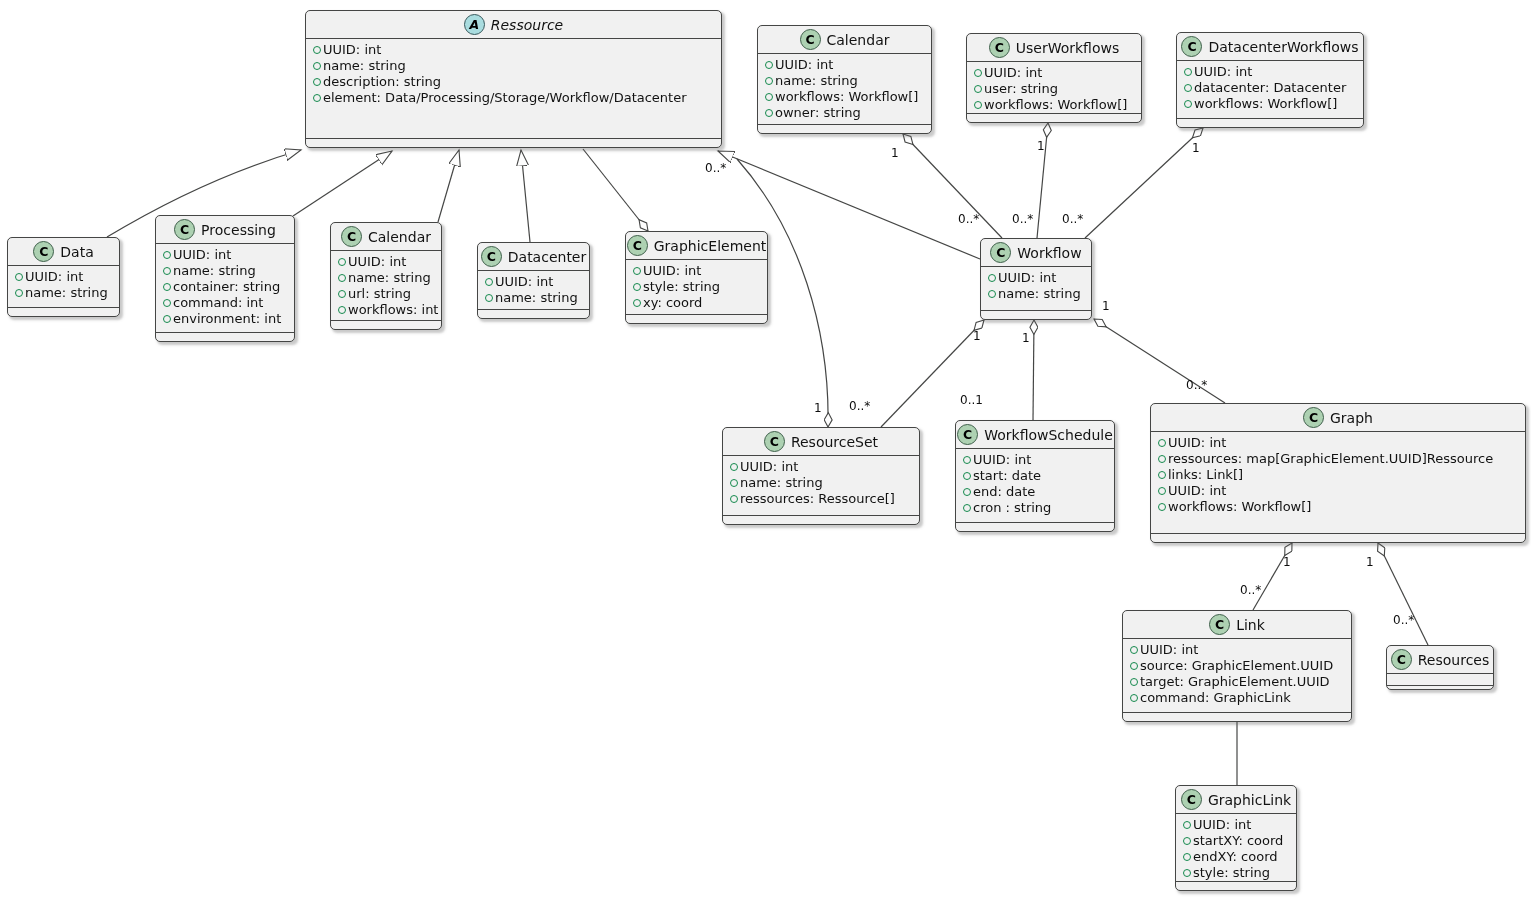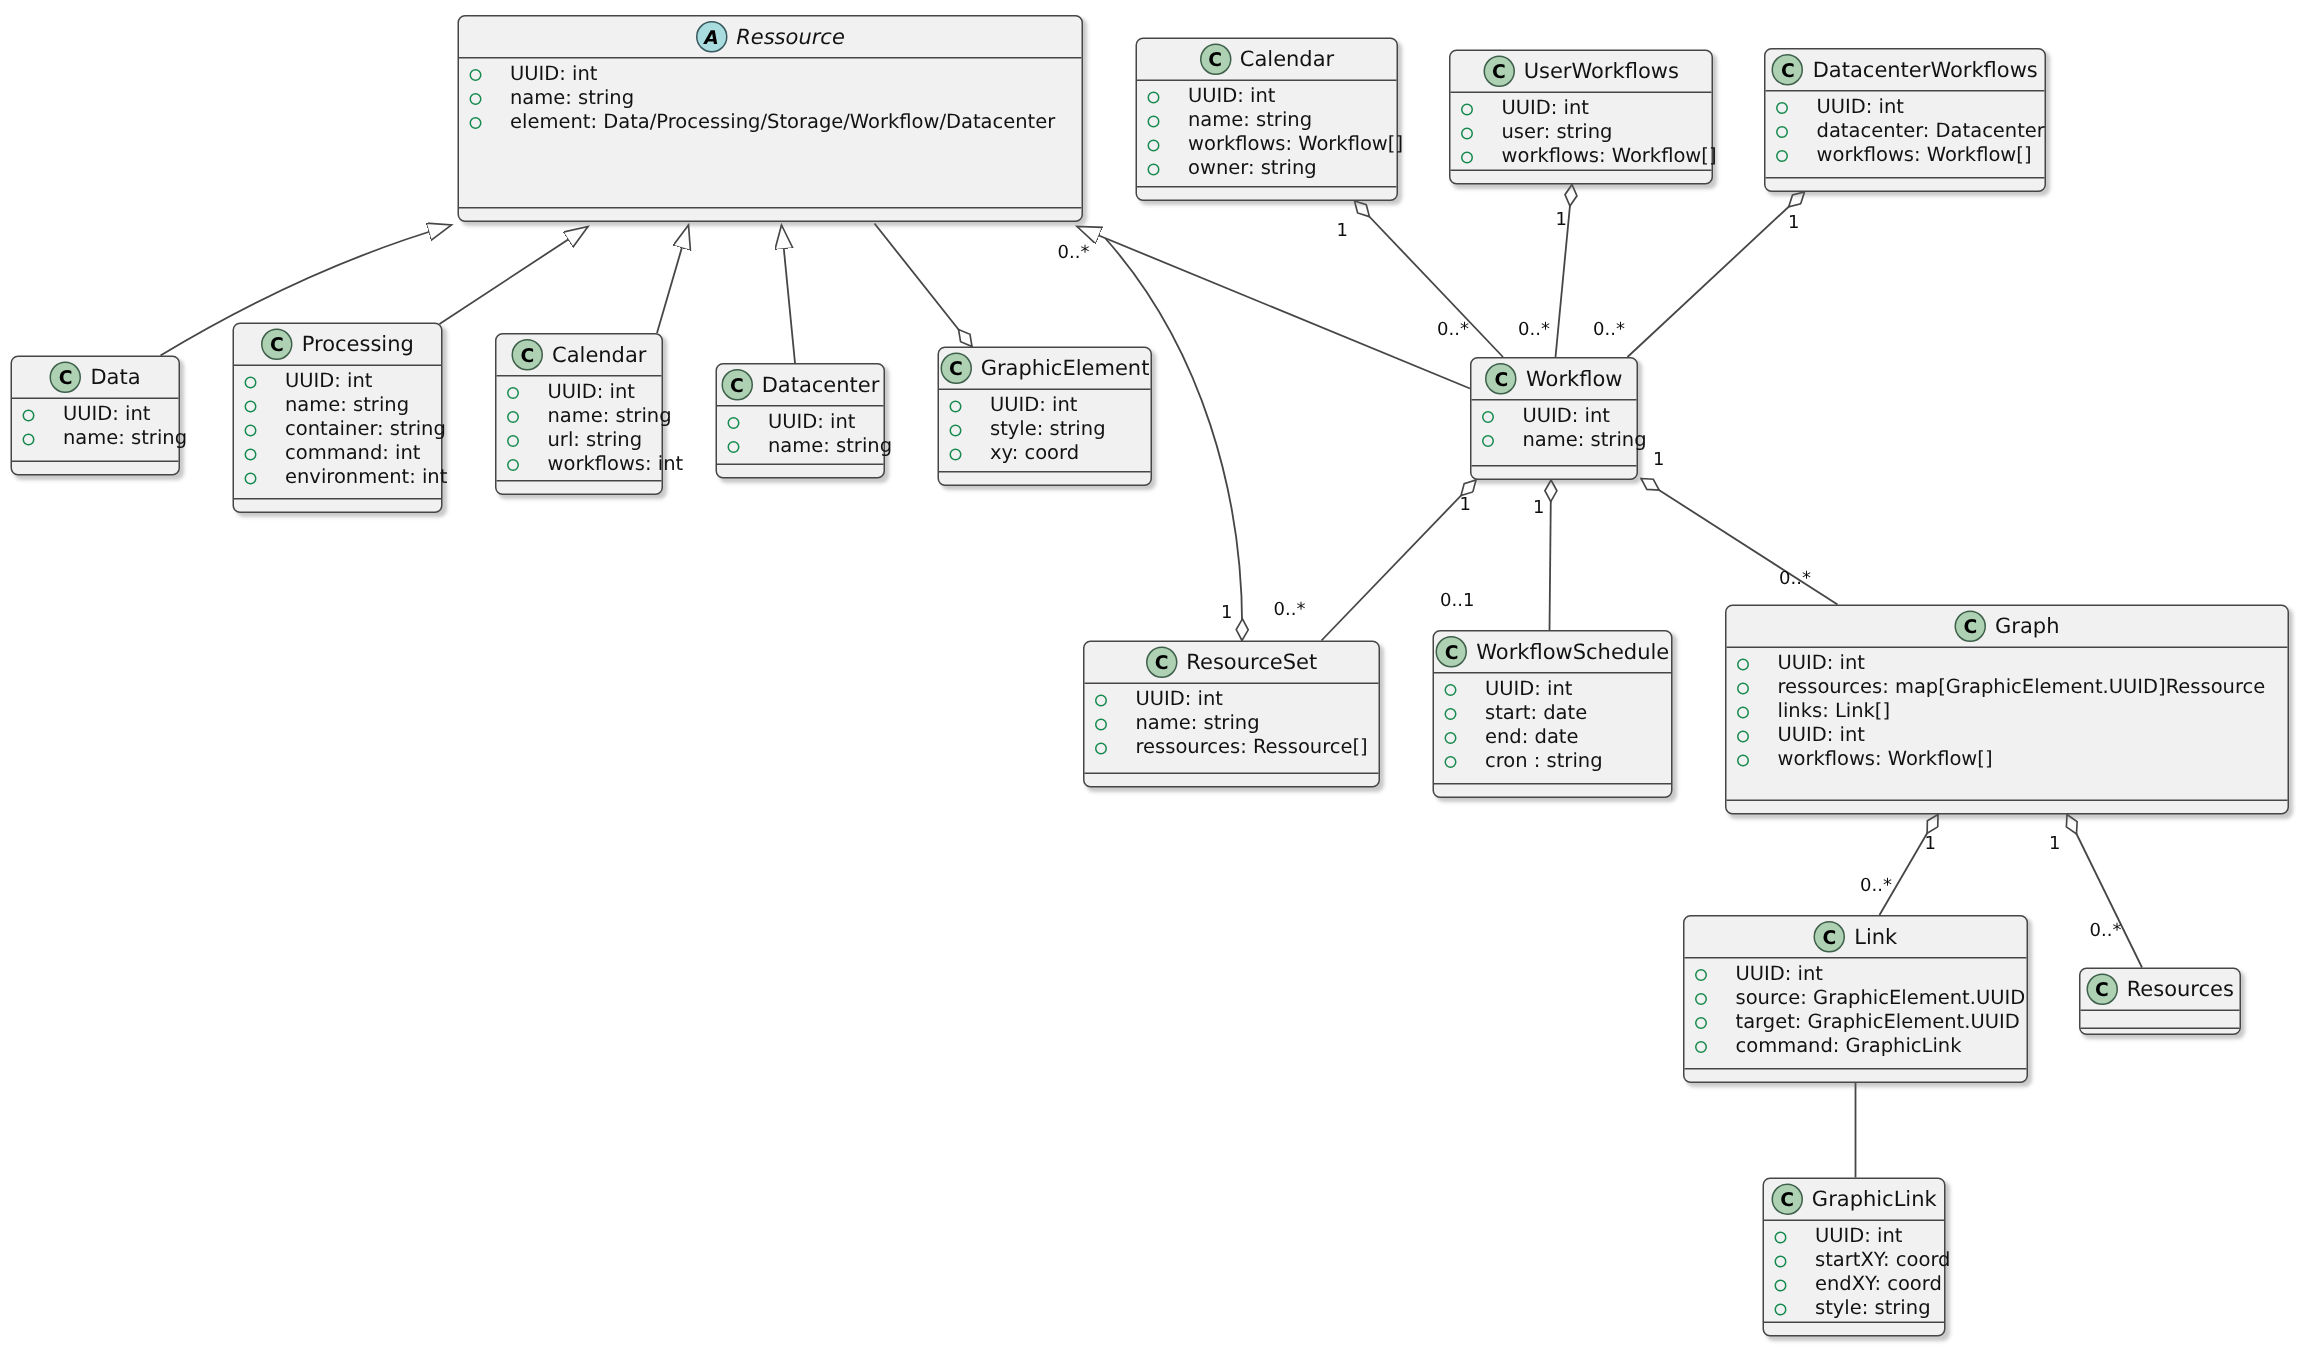--- a/index.html
+++ b/index.html
@@ -11,21 +11,21 @@
              box-shadow:2.5px 2.5px 2.5px rgba(100,100,100,0.35);}
   .uml-title{flex:0 0 auto;display:flex;align-items:center;justify-content:center;gap:6px;
              height:27px;border-bottom:1px solid #454645;padding:0 6px;white-space:nowrap;}
   .uml-title .cname{font-size:14px;color:#121212;}
   .uml-class.abstract .cname{font-style:italic;}
   .circ{flex:0 0 auto;width:21px;height:21px;border-radius:50%;display:flex;align-items:center;justify-content:center;
         font-size:12.5px;font-weight:bold;color:#000;border:1px solid #3E5F4A;box-sizing:border-box;}
   .circ.c{background:#ADD1B2;}
   .circ.a{background:#A9DCDF;border-color:#37585C;font-style:italic;}
   .attrs{flex:1 1 auto;padding:3px 7px 2px 7px;min-height:6px;}
-  .attr{display:flex;align-items:center;gap:19px;line-height:16px;font-size:13px;white-space:nowrap;color:#121212;}
+  .attr{display:flex;align-items:center;gap:2px;line-height:16px;font-size:13px;white-space:nowrap;color:#121212;}
   .dot{flex:0 0 auto;width:6px;height:6px;border-radius:50%;border:1.6px solid #168a4e;background:transparent;}
   .footer{flex:0 0 8px;border-top:1px solid #454645;}
   .mult{position:absolute;z-index:3;font-size:12px;color:#0e0e0e;white-space:nowrap;}
 </style>
 </head>
 <body>
 
 <div class="canvas">
 
   <svg class="edges" width="1531" height="900" viewBox="0 0 1531 900">
@@ -85,20 +85,24 @@
         <div class="attr">
           <span class="dot"></span>
           <span>UUID: int</span>
         </div>
         <div class="attr">
           <span class="dot"></span>
           <span>name: string</span>
         </div>
         <div class="attr">
           <span class="dot"></span>
+          <span>description: string</span>
+        </div>
+        <div class="attr">
+          <span class="dot"></span>
           <span>element: Data/Processing/Storage/Workflow/Datacenter</span>
         </div>
       </div>
     <div class="footer"></div>
   </div>
 
   <div class="uml-class" style="left:757px;top:25px;width:175px;height:109px">
     <div class="uml-title">
       <span class="circ c">C</span>
       <span class="cname">Calendar</span>

